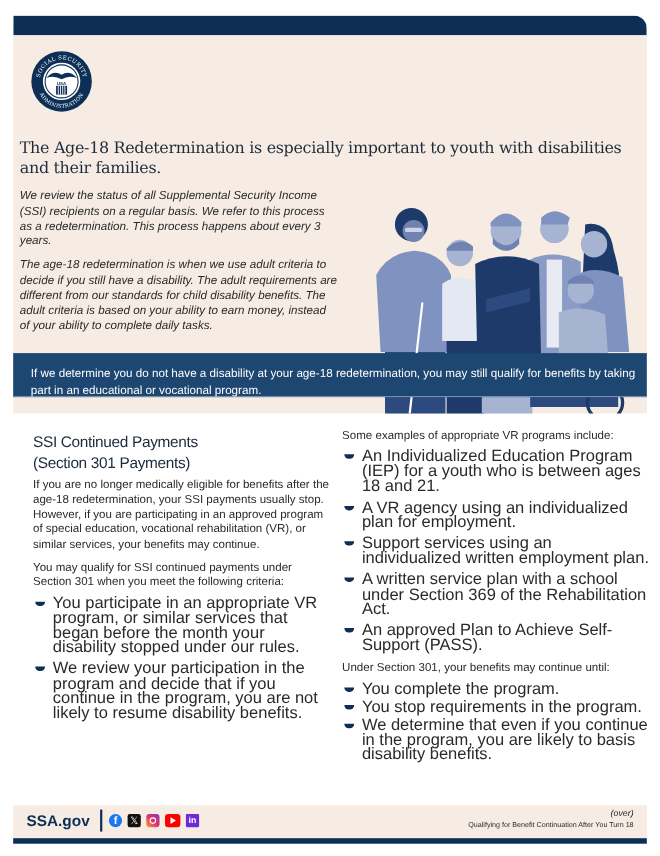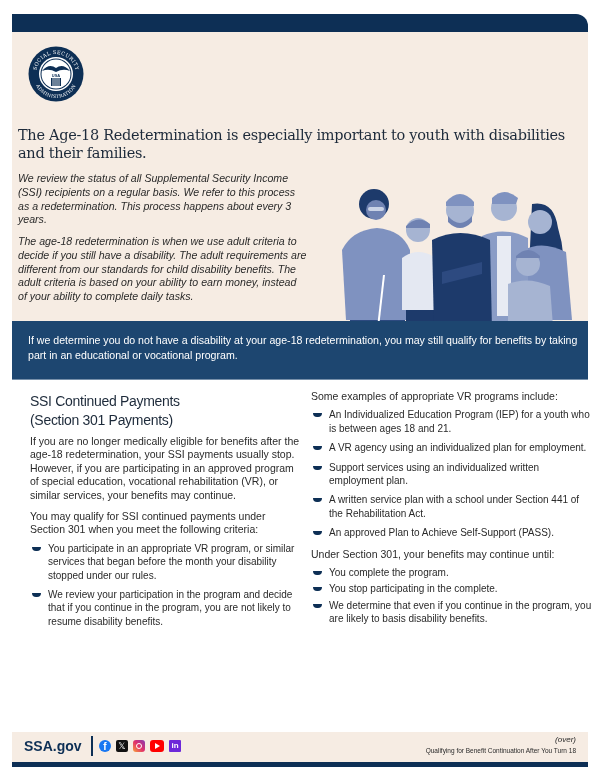--- a/index.html
+++ b/index.html
@@ -30,42 +30,42 @@
   .intro-p {
     position: absolute; left: 18px; width: 290px;
     font-size: 10.6px; line-height: 13.8px; color: #2a2a2a; font-style: italic;
   }
   .intro-p.p1 { top: 150px; }
   .intro-p.p2 { top: 210px; }
 
   .illustration { position: absolute; left: 332px; top: 162px; width: 242px; height: 200px; }
 
   .banner {
-    position: absolute; left: 12px; top: 321px; width: 576px; height: 59px;
+    position: absolute; left: 12px; top: 321px; width: 576px; height: 40px;
     background: #1d4670; border-bottom: 1px solid #7790aa;
   }
   .banner-text {
     position: absolute; left: 16px; top: 12px; width: 550px;
     font-size: 10.6px; line-height: 15px; color: #ffffff;
   }
 
   .col { position: absolute; top: 390px; width: 272px; }
   .col.left { left: 30px; }
   .col.right { left: 311px; top: 390px; width: 282px; }
 
   .section-title {
     font-family: Liberation Sans, sans-serif; font-size: 14px; line-height: 19px; color: #1d2a3a;
     letter-spacing: -0.3px; margin-top: 2px;
   }
   .para { font-size: 10.5px; line-height: 13.4px; color: #2a2a2a; }
   .para.mt { margin-top: 8px; }
   .para.mt-sm { margin-top: 5px; }
 
   ul.blist { list-style: none; margin-top: 5px; }
-  ul.blist li { position: relative; padding-left: 18px; font-size: 10px; line-height: 13.4px; color: #2a2a2a; margin-bottom: 6px; }
+  ul.blist li { position: relative; padding-left: 18px; font-size: 15px; line-height: 13.4px; color: #2a2a2a; margin-bottom: 6px; }
   ul.blist.tight li { margin-bottom: 3px; }
   .bullet {
     position: absolute; left: 2px; top: 5px; width: 9px; height: 4px;
     background: #0d2f55; border-radius: 0 0 5px 5px;
   }
 
   .footer {
     position: absolute; left: 12px; top: 732px; width: 576px; height: 35px;
     background: #f6ece3; border-bottom: 5px solid #0d2f55;
   }
@@ -173,27 +173,27 @@
     <li><span class="bullet"></span><span>We review your participation in the program and decide that if you continue in the program, you are not likely to resume disability benefits.</span></li>
   </ul>
 </div>
 
 <div class="col right">
   <div class="para">Some examples of appropriate VR programs include:</div>
   <ul class="blist">
     <li><span class="bullet"></span><span>An Individualized Education Program (IEP) for a youth who is between ages 18 and 21.</span></li>
     <li><span class="bullet"></span><span>A VR agency using an individualized plan for employment.</span></li>
     <li><span class="bullet"></span><span>Support services using an individualized written employment plan.</span></li>
-    <li><span class="bullet"></span><span>A written service plan with a school under Section 441 of the Rehabilitation Act.</span></li>
+    <li><span class="bullet"></span><span>A written service plan with a school under Section 369 of the Rehabilitation Act.</span></li>
     <li><span class="bullet"></span><span>An approved Plan to Achieve Self-Support (PASS).</span></li>
   </ul>
   <div class="para mt">Under Section 301, your benefits may continue until:</div>
   <ul class="blist tight">
     <li><span class="bullet"></span><span>You complete the program.</span></li>
-    <li><span class="bullet"></span><span>You stop participating in the complete.</span></li>
+    <li><span class="bullet"></span><span>You stop requirements in the program.</span></li>
     <li><span class="bullet"></span><span>We determine that even if you continue in the program, you are likely to basis disability benefits.</span></li>
   </ul>
 </div>
 
 <div class="footer">
   <div class="footer-brand">SSA.gov</div>
   <div class="footer-divider"></div>
   <div class="social fb">f</div>
   <div class="social xx">𝕏</div>
   <div class="social ig"></div>

